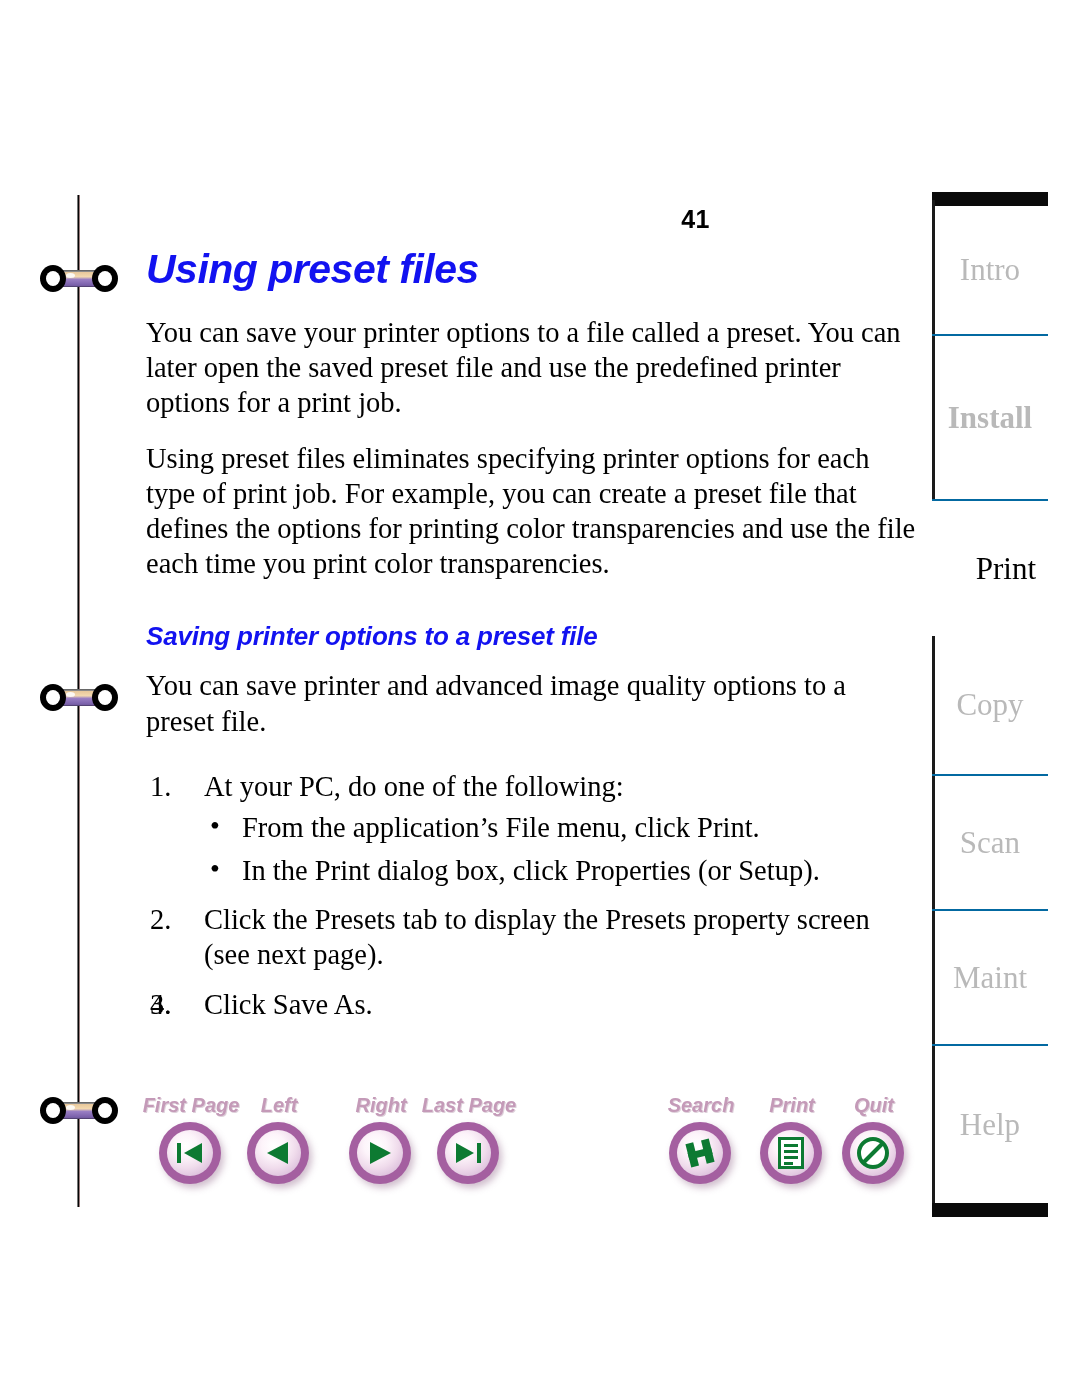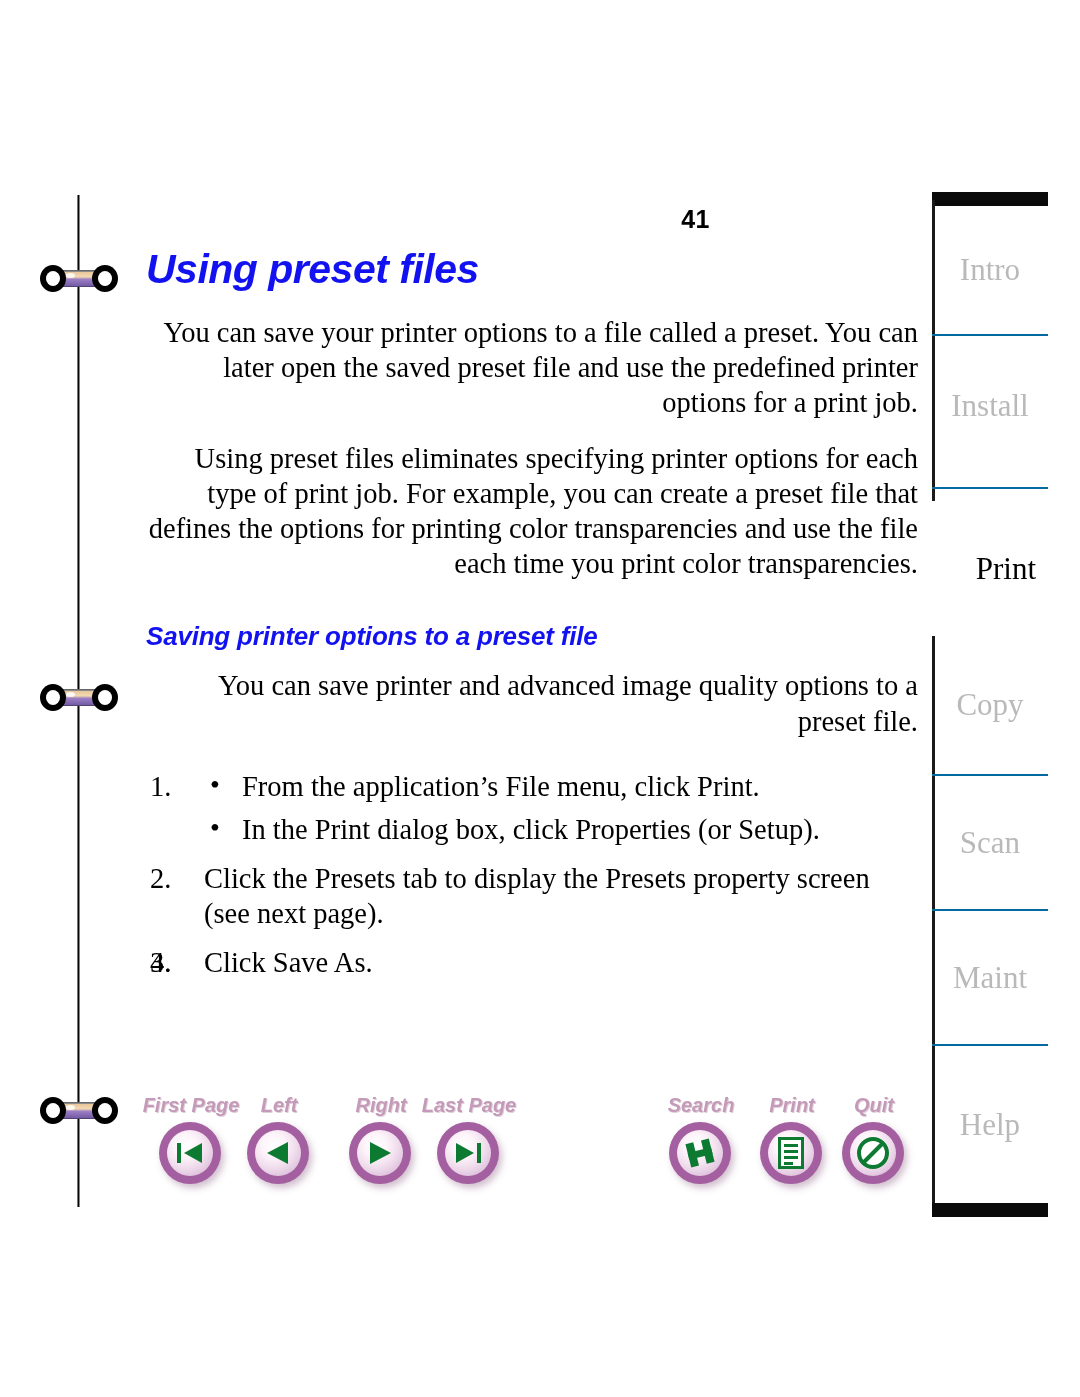--- a/index.html
+++ b/index.html
@@ -115,21 +115,20 @@
     font-size: 26px;
     color: #1212f0;
     letter-spacing: -0.2px;
   }
   p.para {
     margin: 0 0 20px 0;
     font-family: "Liberation Serif", serif;
     font-size: 28.5px;
     line-height: 1.235;
     color: #000000;
-    text-align: right;
   }
   p.para.tight { margin-bottom: 30px; }
 
   ol.steps {
     list-style: none;
     margin: 12px 0 0 0;
     padding: 0;
   }
   ol.steps > li {
     position: relative;
@@ -312,20 +311,21 @@
     <p class="para">You can save your printer options to a file called a preset. You can later open the saved preset file and use the predefined printer options for a print job.</p>
     <p class="para">Using preset files eliminates specifying printer options for each type of print job. For example, you can create a preset file that defines the options for printing color transparencies and use the file each time you print color transparencies.</p>
 
     <h2 class="doc-subtitle">Saving printer options to a preset file</h2>
 
     <p class="para tight">You can save printer and advanced image quality options to a preset file.</p>
 
     <ol class="steps">
       <li>
         <span class="num">1.</span>
+        <span>At your PC, do one of the following:</span>
         <ul class="bullets">
           <li>
             <span class="dot">•</span>
             <span>From the application’s File menu, click Print.</span>
           </li>
           <li>
             <span class="dot">•</span>
             <span>In the Print dialog box, click Properties (or Setup).</span>
           </li>
         </ul>
@@ -437,21 +437,21 @@
   </div>
 
   <div class="tabcol">
     <div class="tab-topcap"></div>
     <div class="tab-spine"></div>
     <div class="tab-botcap"></div>
 
     <div class="tab" style="top:14px; height:130px;">
       <span>Intro</span>
     </div>
-    <div class="tab" style="top:132px; height:165px;">
+    <div class="tab" style="top:144px; height:165px;font-weight:bold;">
       <span>Install</span>
     </div>
     <div class="tab active" style="top:309px; height:135px;">
       <span>Print</span>
     </div>
     <div class="tab" style="top:444px; height:140px;">
       <span>Copy</span>
     </div>
     <div class="tab" style="top:584px; height:135px;justify-content:center;">
       <span>Scan</span>

